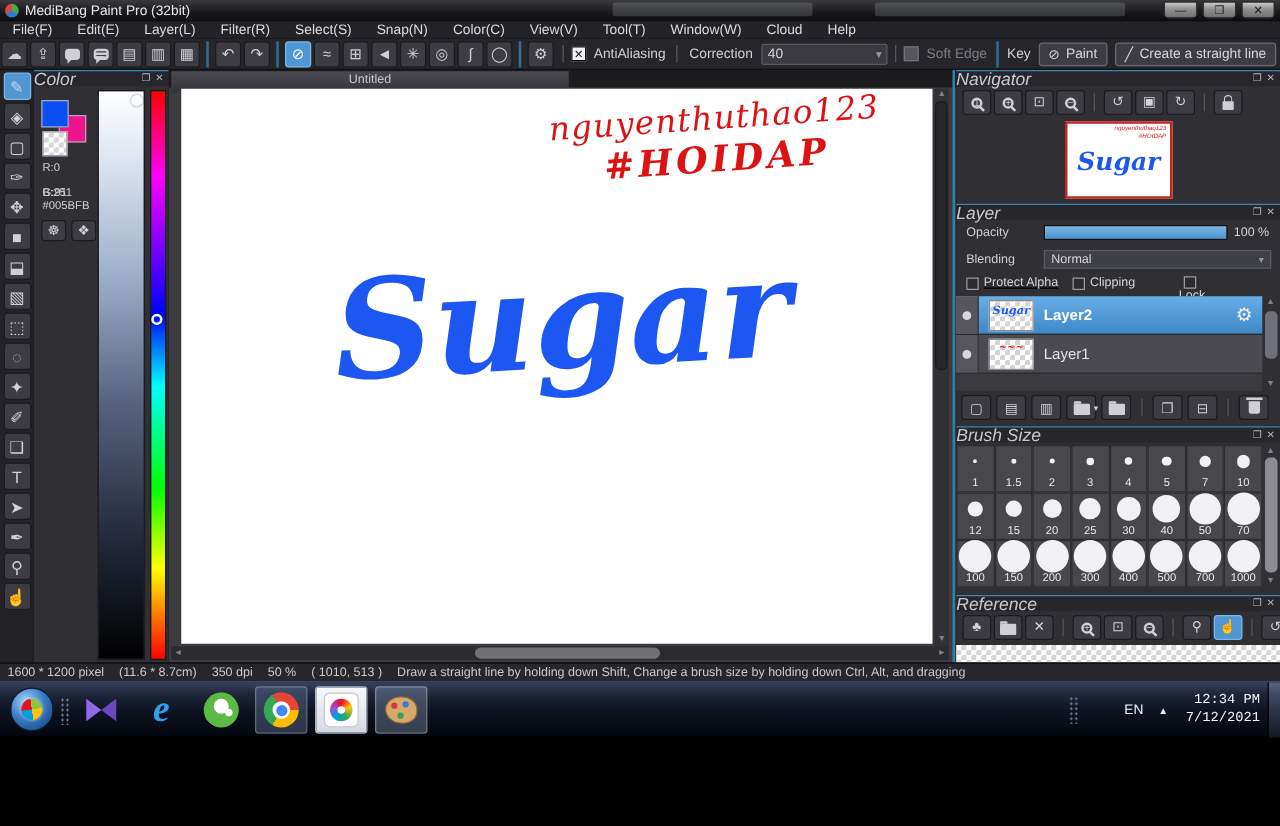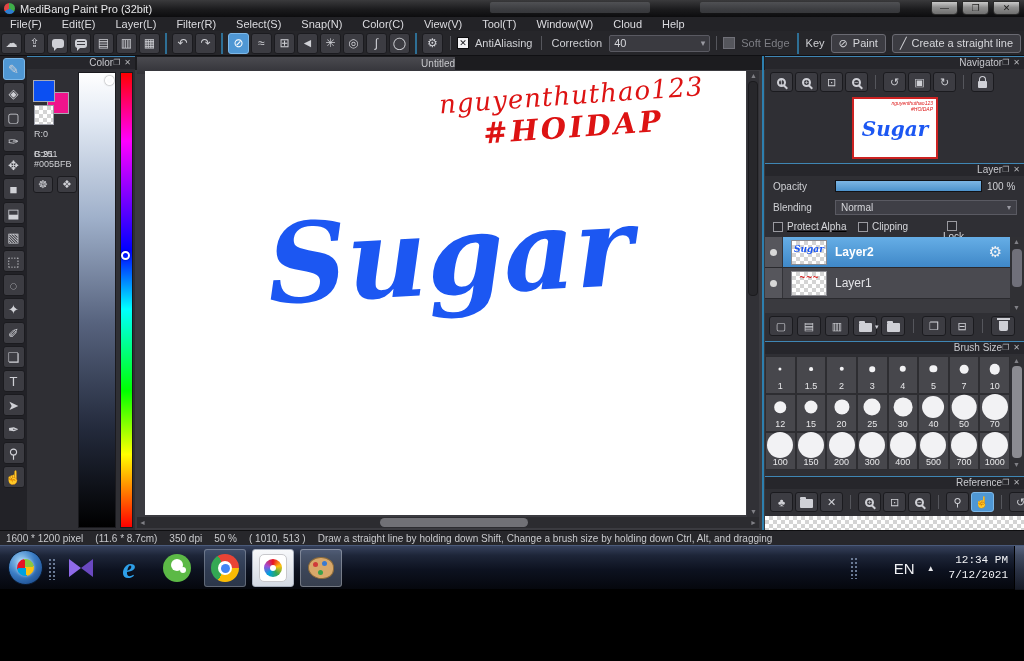--- a/index.html
+++ b/index.html
@@ -52,21 +52,21 @@
   .tool-btn { width:22px; height:22px; margin:2px auto; border-radius:3px; background:#3c3c42; border:1px solid #1b1b1f;
     display:flex; align-items:center; justify-content:center; }
   .tool-btn .glyph { color:#d0d1d6; font-size:13px; line-height:1; }
   .tool-btn.active { background:#4f97d4; border-color:#7db8e8; }
   .tool-div { width:14px; height:1px; background:#4a4a50; margin:3px auto; }
 
   
   #color-panel { position:absolute; left:27px; top:56px; width:108px; height:474px; background:#2f2f34; }
   .phead { position:relative; height:13px; background:#26262b; border-top:1px solid #3f86b4;
     display:flex; align-items:center; }
-  .phead .ttl { flex:1; text-align:right; font-size:10px; color:#c8c9ce; line-height:12px; }
+  .phead .ttl { flex:1; text-align:left; font-size:14px; color:#c8c9ce; line-height:12px;font-style:italic; }
   .phead .hic { color:#b5b6ba; font-size:8px; margin-right:4px; line-height:10px; }
   #fg-swatch { position:absolute; left:6px; top:24px; width:22px; height:22px; border:1px solid #a8aab4; z-index:2; }
   #bg-swatch { position:absolute; left:20px; top:36px; width:22px; height:22px; border:1px solid #a8aab4; z-index:1; }
   #alpha-swatch { position:absolute; left:7px; top:49px; width:20px; height:20px; border:1px solid #9a9ca6; z-index:3; }
   .checker { background-color:#fff;
     background-image:linear-gradient(45deg,#d4d4d4 25%,transparent 25%,transparent 75%,#d4d4d4 75%),
                      linear-gradient(45deg,#d4d4d4 25%,transparent 25%,transparent 75%,#d4d4d4 75%);
     background-size:8px 8px; background-position:0 0,4px 4px; }
   .rgb-line { position:absolute; left:7px; color:#cfd0d4; font-size:9px; }
   #color-hex { position:absolute; left:7px; top:103px; color:#cfd0d4; font-size:9px; }
@@ -78,21 +78,21 @@
     border:1px solid #1a1a1e; }
   #hue-strip { position:absolute; left:93px; top:16px; width:13px; height:456px; border:1px solid #1a1a1e;
     background:linear-gradient(180deg,#ff0000 0%,#ff00ff 15%,#0000ff 39%,#00ffff 52%,#00ff00 70%,#ffff00 84%,#ff0000 100%); }
   .marker { position:absolute; width:9px; height:9px; border:2px solid #fff; border-radius:50%;
     box-shadow:0 0 2px rgba(0,0,0,.6); }
 
   
   #canvas-region { position:absolute; left:135px; top:56px; width:630px; height:474px; background:#3b3b40; }
   #tabbar { position:absolute; left:0; top:0; width:630px; height:14px; background:#1c1c1f; }
   #doc-tab { position:absolute; left:2px; top:1px; width:318px; height:17px;
-    background:linear-gradient(180deg,#4a4a50,#323237); color:#c6c7cb; font-size:10px; text-align:right; line-height:13px; }
+    background:linear-gradient(180deg,#4a4a50,#323237); color:#c6c7cb; font-size:10px; text-align:center; line-height:13px; }
   #white-canvas { position:absolute; left:10px; top:15px; width:601px; height:444px; background:#fff; }
   #annotation { position:absolute; left:295px; top:8px; width:300px; transform:rotate(-4deg);
     font-family:"DejaVu Serif", serif; font-style:italic; }
   #annotation .a1 { font-size:26px; letter-spacing:1px; }
   #annotation .a2 { font-size:29px; padding-left:42px; letter-spacing:3px; font-weight:bold; }
   #artwork { position:absolute; left:35px; top:130px; width:540px; text-align:center;
     font-family:"DejaVu Serif", serif; font-style:italic; font-weight:bold; font-size:110px;
     transform:rotate(-3deg); letter-spacing:0px; line-height:1; }
   .vscroll { position:absolute; background:#313136; }
   #canvas-vscroll { left:612px; top:15px; width:12px; height:446px; }
@@ -226,21 +226,21 @@
     border-radius:50%; background:#4285f4; }
   .mb-ic { width:28px; height:28px; border-radius:5px; background:#fff; position:relative; border:1px solid #c8c8cc; }
   .mb-ic::before { content:""; position:absolute; left:4px; top:4px; width:18px; height:18px; border-radius:50%;
     background:conic-gradient(#e81123,#ffc20e,#34a853,#00a1de,#a04fd8,#e81123); }
   .mb-ic::after { content:""; position:absolute; left:10px; top:10px; width:6px; height:6px; border-radius:50%; background:#fff; }
   .pal-ic { width:26px; height:22px; border-radius:50% 50% 45% 55%; background:#d8a86a; border:1px solid #8a6a3a; position:relative; }
   .pal-ic::before { content:""; position:absolute; left:4px; top:4px; width:5px; height:5px; border-radius:50%;
     background:#d03a3a; box-shadow:9px -1px 0 #3a7ad0, 5px 8px 0 #3aa04a; }
   #tray { position:absolute; right:12px; top:0; height:44px; display:flex; align-items:center; }
   #tray-grip { width:8px; height:22px; background:radial-gradient(#6a7a95 1px, transparent 1px); background-size:4px 4px; margin-right:10px; }
-  #tray-lang { color:#f0f1f4; font-size:15px; margin-right:12px;padding-left:26px; }
+  #tray-lang { color:#f0f1f4; font-size:11px; margin-right:12px;padding-left:26px; }
   #tray-caret { color:#e8e9ec; font-size:8px; margin-right:14px; }
   #tray-clock { text-align:right; color:#f2f3f6; font-size:11px; line-height:1.35; margin-right:4px;font-family:Liberation Mono, monospace; }
   #show-desktop { position:absolute; right:0; top:0; width:10px; height:44px;
     background:linear-gradient(180deg,rgba(150,165,195,.35),rgba(60,70,95,.3)); border-left:1px solid #000; }
 </style>
 </head>
 <body>
 
 <div id="screen">
 

